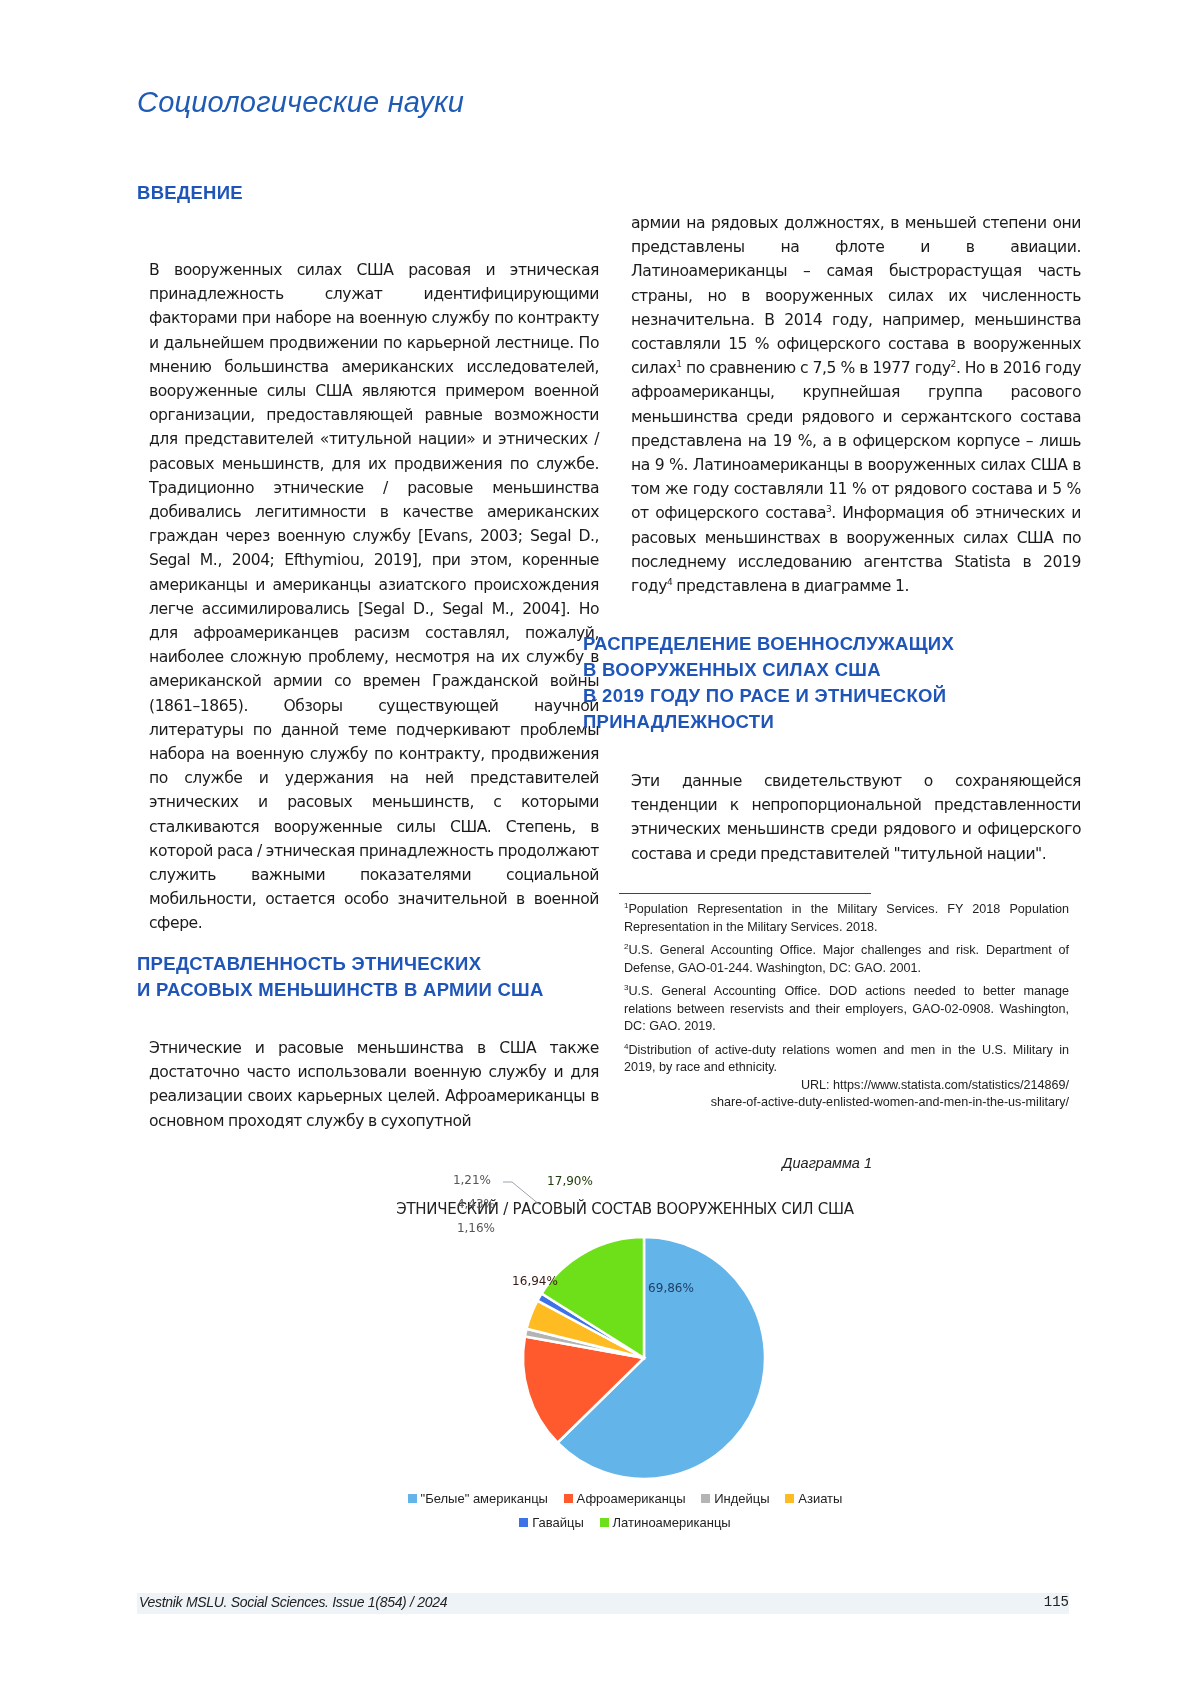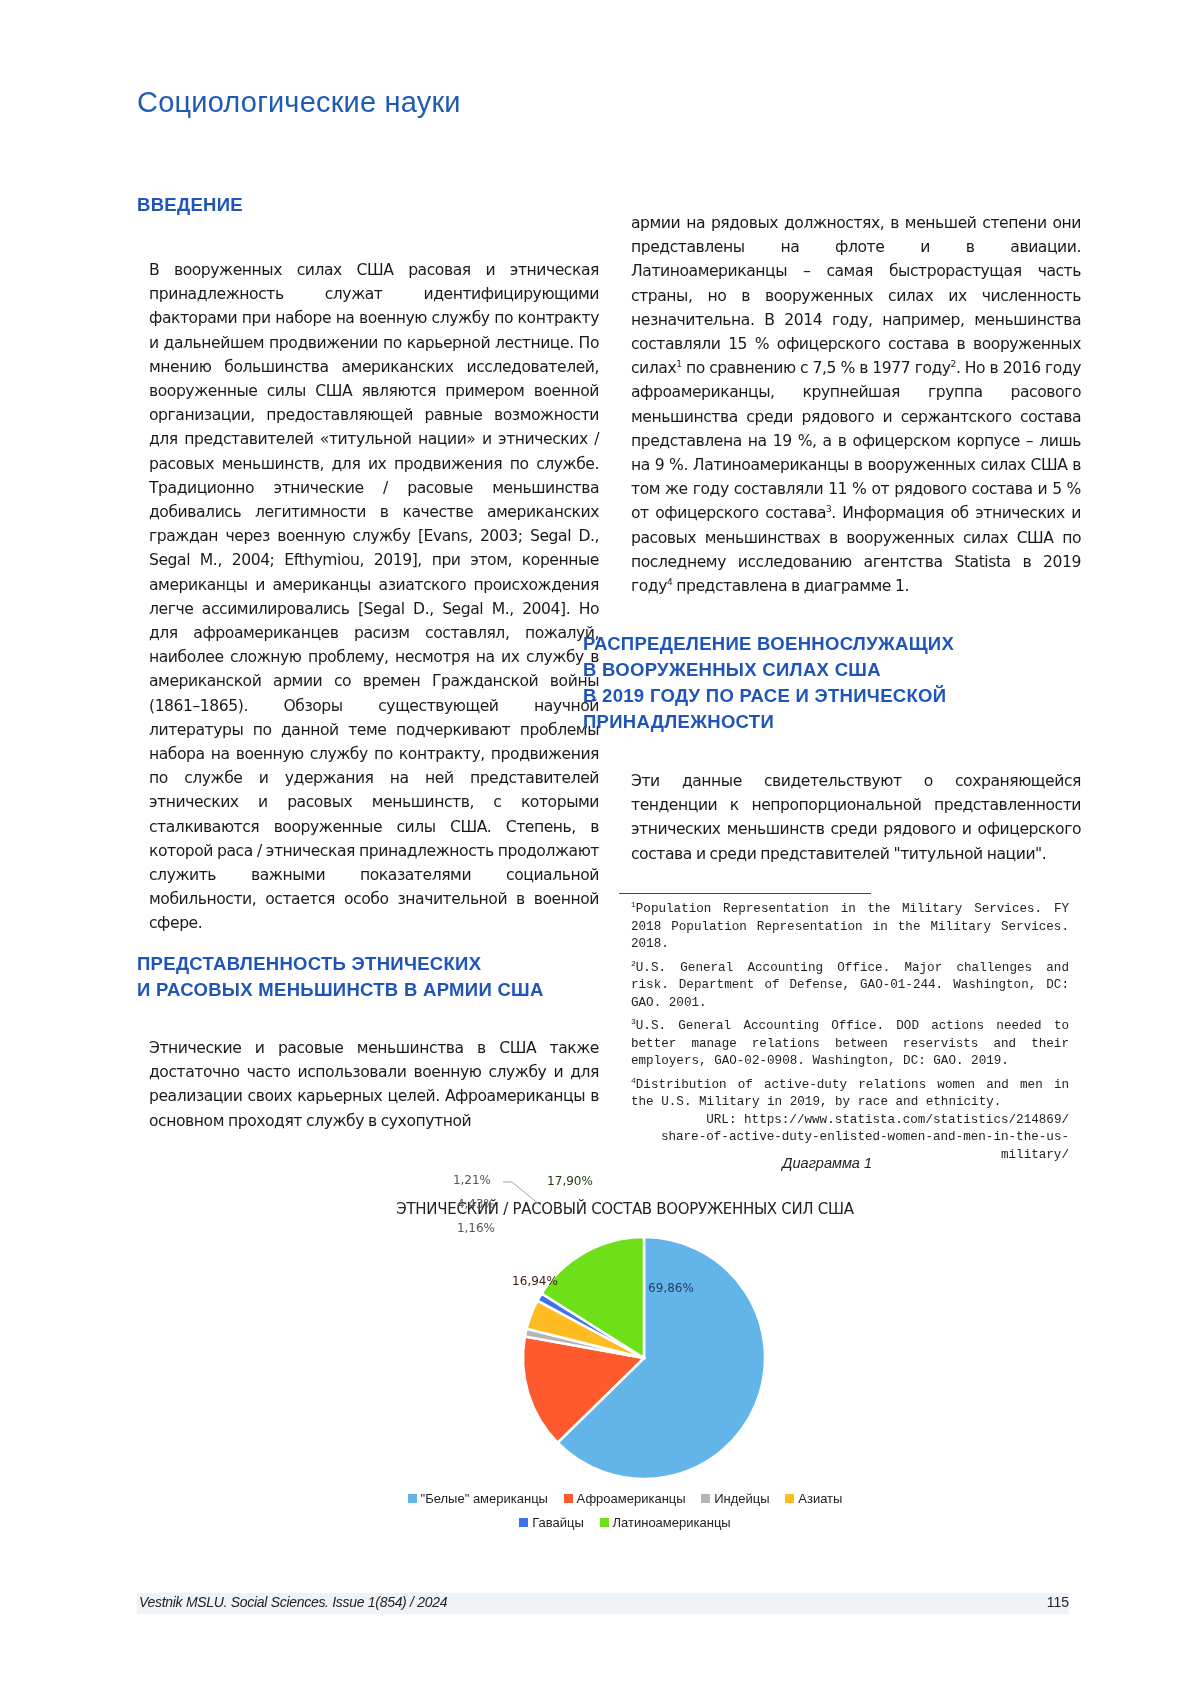--- a/index.html
+++ b/index.html
@@ -1,53 +1,53 @@
 <!DOCTYPE html>
 <html><head>
 <meta charset="utf-8">
 <style>
   html, body { margin: 0; padding: 0; background: #ffffff; }
   body { width: 1200px; height: 1697px; position: relative; overflow: hidden;
          font-family: "DejaVu Sans", sans-serif; color: #1a1a1a; }
   .section-title { position: absolute; left: 137px; top: 86px; font-size: 29px;
-         color: #1f5bb5; font-family: "Liberation Sans", sans-serif; letter-spacing: 0.2px; }
+         color: #1f5bb5; font-family: "Liberation Sans", sans-serif; letter-spacing: 0.2px; font-style: italic; }
   .h2 { position: absolute; font-family: "Liberation Sans", sans-serif; font-weight: bold;
         color: #1f55b8; font-size: 18.5px; line-height: 26px; letter-spacing: 0.3px; margin: 0; }
   .para { position: absolute; font-family: "DejaVu Sans", sans-serif; font-size: 15.6px;
           line-height: 24.2px; text-align: justify; margin: 12px; width: 450px; color: #1a1a1a;
           letter-spacing: -0.45px; word-spacing: -0.5px; }
   .para sup { font-size: 9px; line-height: 0; }
   .fn-rule { position: absolute; left: 619px; top: 893px; width: 252px; height: 1px; background: #444; }
   .footnotes { position: absolute; left: 619px; top: 901px; width: 450px; }
-  .fn { font-family: Liberation Mono, monospace; font-size: 12.6px; line-height: 17.5px;
-        text-align: justify; margin: 0 0 6px 12px; color: #222; }
+  .fn { font-family: Liberation Sans, sans-serif; font-size: 12.6px; line-height: 17.5px;
+        text-align: justify; margin: 0 0 6px 5px; color: #222; }
   .fn sup { font-size: 8px; line-height: 0; }
   .fn .url { display: block; text-align: right; }
   .chart-caption { position: absolute; right: 328px; top: 1155px; font-family: "Liberation Sans", sans-serif;
         font-style: italic; font-size: 14.5px; color: #222; }
   .chart-title { position: absolute; left: 0; width: 1250px; top: 1200px; text-align: center;
         font-family: "DejaVu Sans", sans-serif; font-size: 15px; color: #222; letter-spacing: -0.3px; }
   .chart-svg { position: absolute; left: 0; top: 0; }
   .legend { position: absolute; left: 0; width: 1250px; top: 1487px; text-align: center;
         font-family: "Liberation Sans", sans-serif; font-size: 13px; color: #222; line-height: 24px; }
   .legend-row { display: block; }
   .legend-item { display: inline-block; margin: 0 6px; }
   .swatch { display: inline-block; width: 9px; height: 9px; margin-right: 4px; vertical-align: 0px; }
   .footer-band { position: absolute; left: 137px; top: 1593px; width: 932px; height: 21px; background: #eef3f8; }
   .footer-left { position: absolute; left: 139px; top: 1594px; font-family: "Liberation Sans", sans-serif;
         font-style: italic; font-size: 14px; color: #222; letter-spacing: -0.3px; }
-  .footer-right { position: absolute; right: 131px; top: 1594px; font-family: Liberation Sans, sans-serif;
+  .footer-right { position: absolute; right: 131px; top: 1594px; font-family: Liberation Mono, monospace;
         font-size: 14px; color: #222; }
 </style>
 </head>
 <body>
 
 <div class="section-title">Социологические науки</div>
 
-<h2 class="h2" style="left:137px; top:180px;margin-top:12px;">ВВЕДЕНИЕ</h2>
+<h2 class="h2" style="left:137px; top:180px;">ВВЕДЕНИЕ</h2>
 
 <p class="para" style="left:137px; top:246px; height:650px;">В вооруженных силах США расовая и этническая принадлежность служат идентифицирующими факторами при наборе на военную службу по контракту и дальнейшем продвижении по карьерной лестнице. По мнению большинства американских исследователей, вооруженные силы США являются примером военной организации, предоставляющей равные возможности для представителей «титульной нации» и этнических / расовых меньшинств, для их продвижения по службе. Традиционно этнические / расовые меньшинства добивались легитимности в качестве американских граждан через военную службу [Evans, 2003; Segal D., Segal M., 2004; Efthymiou, 2019], при этом, коренные американцы и американцы азиатского происхождения легче ассимилировались [Segal D., Segal M., 2004]. Но для афроамериканцев расизм составлял, пожалуй, наиболее сложную проблему, несмотря на их службу в американской армии со времен Гражданской войны (1861–1865). Обзоры существующей научной литературы по данной теме подчеркивают проблемы набора на военную службу по контракту, продвижения по службе и удержания на ней представителей этнических и расовых меньшинств, с которыми сталкиваются вооруженные силы США. Степень, в которой раса / этническая принадлежность продолжают служить важными показателями социальной мобильности, остается особо значительной в военной сфере.</p>
 
 <h2 class="h2" style="left:137px; top:951px;">
   <span>ПРЕДСТАВЛЕННОСТЬ ЭТНИЧЕСКИХ</span><br>
   <span>И РАСОВЫХ МЕНЬШИНСТВ В АРМИИ США</span>
 </h2>
 
 <p class="para" style="left:137px; top:1024px;">Этнические и расовые меньшинства в США также достаточно часто использовали военную службу и для реализации своих карьерных целей. Афроамериканцы в основном проходят службу в сухопутной</p>
 

